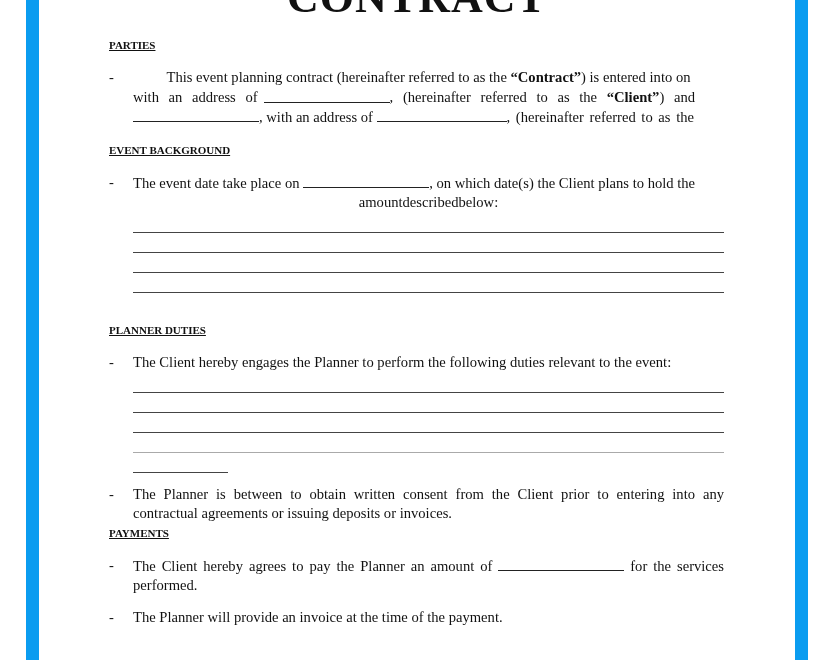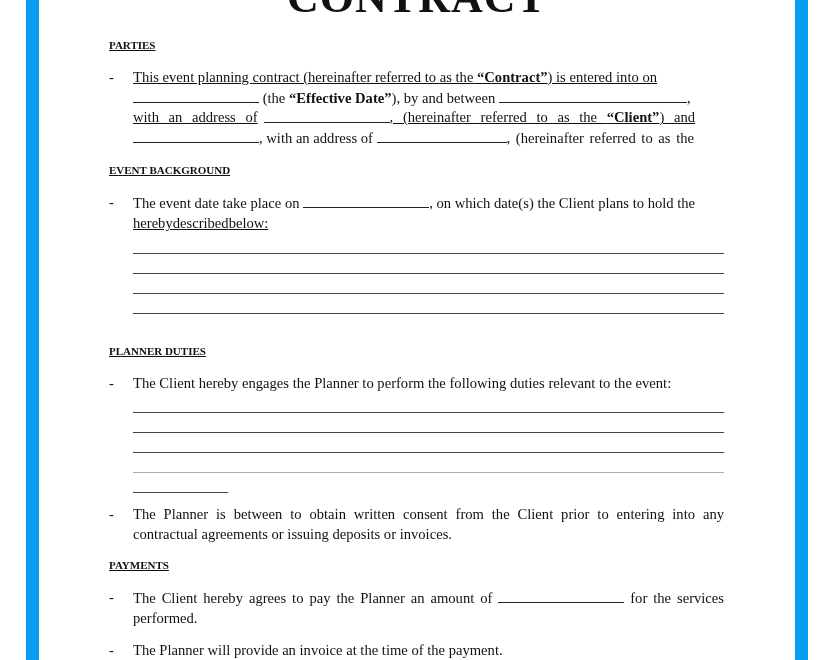--- a/index.html
+++ b/index.html
@@ -25,53 +25,52 @@
   .heading {
     font-weight: bold; text-decoration: underline; font-size: 11px;
     margin: 0 0 12px 0; height: 20px;
   }
   .item { position: relative; padding-left: 24px; text-align: justify; }
   .item .dash { position: absolute; left: 0; top: 0; }
   .blank { display: inline-block; border-bottom: 1px solid #222; height: 14px; vertical-align: baseline; }
   b { font-weight: bold; }
   .fill-line { margin-left: 24px; border-bottom: 1px solid #444; height: 19px; }
   .short-line { margin-left: 24px; width: 95px; border-bottom: 1px solid #444; height: 19px; }
-  .spread { display: flex; justify-content: flex-start; text-decoration: underline; }
+  .spread { display: flex; justify-content: center; }
 </style>
 </head>
 <body>
 
 <div class="border-left"></div>
 <div class="border-right"></div>
 
 <div class="title">CONTRACT</div>
 
 <div class="page">
 
   <div class="heading">PARTIES</div>
   <div class="item">
     <span class="dash">-</span>
     <div class="spread">
         <span><span>This event planning contract (hereinafter referred to as the </span><b>“Contract”</b><span>) is entered into on</span></span>
       </div>
-    <div><span class="blank" style="width:126px"></span><span> (the </span><b>“Effective Date”</b><span>), by and between </span><span class="blank" style="width:188px"></span><span>,</span></div>
     <div class="spread">
         <span style="word-spacing:6px">with an address of </span>
         <span class="blank" style="width:126px;margin-left:6px"></span>
         <span style="flex:1;word-spacing:6px"><span>, (hereinafter referred to as the </span><b>“Client”</b><span>) and</span></span>
       </div>
     <div><span class="blank" style="width:126px"></span><span>, with an address of </span><span class="blank" style="width:130px"></span><span style="word-spacing:2px">, (hereinafter referred to as the</span></div>
   </div>
 
   <div class="heading" style="margin-top:13px">EVENT BACKGROUND</div>
   <div class="item">
     <span class="dash">-</span>
     <div><span>The event date take place on </span><span class="blank" style="width:126px"></span><span>, on which date(s) the Client plans to hold the</span></div>
     <div class="spread">
-        <span>hereby</span>
+        <span>amount</span>
         <span>described</span>
         <span>below:</span>
       </div>
   </div>
   <div class="fill-line"></div>
   <div class="fill-line"></div>
   <div class="fill-line"></div>
   <div class="fill-line"></div>
 
   <div class="heading" style="margin-top:28px">PLANNER DUTIES</div>
@@ -82,21 +81,21 @@
   <div class="fill-line"></div>
   <div class="fill-line"></div>
   <div class="fill-line"></div>
   <div class="fill-line" style="border-bottom-color:#aaa"></div>
   <div class="short-line"></div>
   <div class="item" style="margin-top:12px">
     <span class="dash">-</span>
     <div>The Planner is between to obtain written consent from the Client prior to entering into any contractual agreements or issuing deposits or invoices.</div>
   </div>
 
-  <div class="heading" style="margin-top:12px">PAYMENTS</div>
+  <div class="heading" style="">PAYMENTS</div>
   <div class="item">
     <span class="dash">-</span>
     <div><span>The Client hereby agrees to pay the Planner an amount of </span><span class="blank" style="width:126px"></span><span> for the services performed.</span></div>
   </div>
   <div class="item" style="margin-top:12px">
     <span class="dash">-</span>
     <div>The Planner will provide an invoice at the time of the payment.</div>
   </div>
 </div>
 

